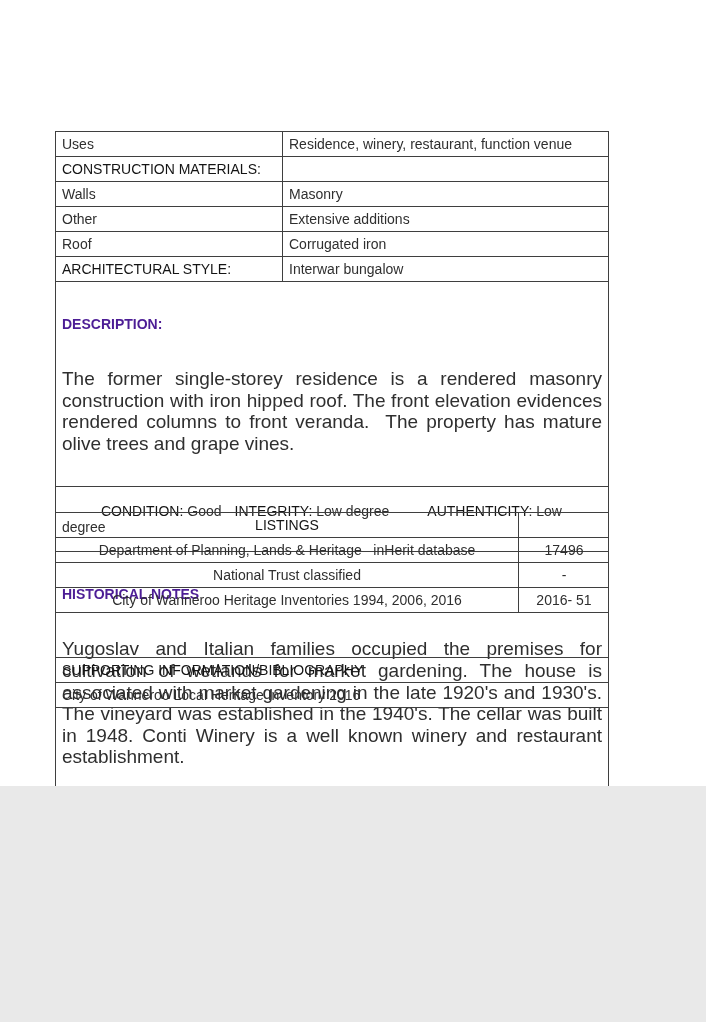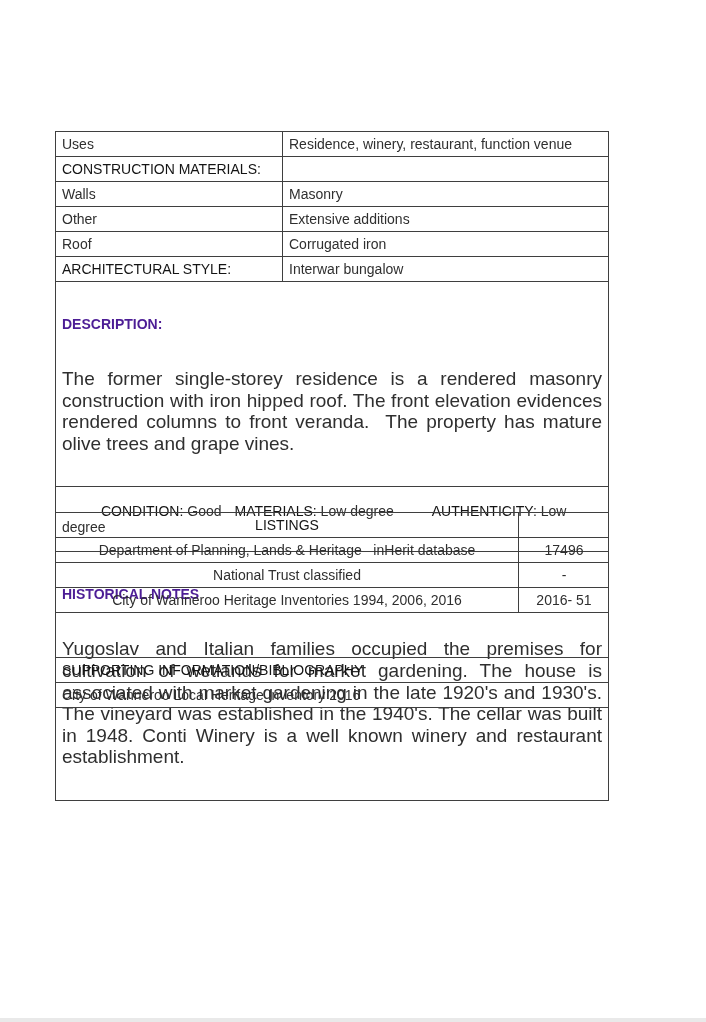--- a/index.html
+++ b/index.html
@@ -1,19 +1,19 @@
 <!DOCTYPE html>
 <html><head>
 <meta charset="utf-8">
 <style>
   html, body { margin: 0; padding: 0; background: #e9e9e9; }
   .page {
     position: relative;
     width: 706px;
-    height: 1018px;
+    height: 786px;
     background: #ffffff;
     font-family: "Liberation Sans", "DejaVu Sans", sans-serif;
     color: #2f2f2f;
     font-size: 14px;
     margin: 0 auto;
   }
   table.tbl {
     position: absolute;
     left: 55px;
     border-collapse: collapse;
@@ -90,21 +90,21 @@
         <td>Interwar bungalow</td>
       </tr>
       <tr>
         <td class="section" colspan="2" style="height:83px">
           <div class="sec-head">DESCRIPTION:</div>
           <div class="sec-body">The former single-storey residence is a rendered masonry construction with iron hipped roof. The front elevation evidences rendered columns to front veranda.  The property has mature olive trees and grape vines.</div>
         </td>
       </tr>
       <tr>
         <td class="cond" colspan="2">
-          <span class="b">CONDITION:</span><span> Good</span><span class="b g1">MATERIALS:</span><span> Low degree</span><span class="b g2">AUTHENTICITY</span><span>: Low degree</span>
+          <span class="b">CONDITION:</span><span> Good</span><span class="b g1">INTEGRITY:</span><span> Low degree</span><span class="b g2">AUTHENTICITY</span><span>: Low degree</span>
         </td>
       </tr>
       <tr>
         <td class="section" colspan="2" style="height:100px">
           <div class="sec-head">HISTORICAL NOTES</div>
           <div class="sec-body">Yugoslav and Italian families occupied the premises for cultivation of wetlands for market gardening. The house is associated with market gardening in the late 1920's and 1930's. The vineyard was established in the 1940's. The cellar was built in 1948. Conti Winery is a well known winery and restaurant establishment.</div>
         </td>
       </tr>
     </tbody>
   </table>

